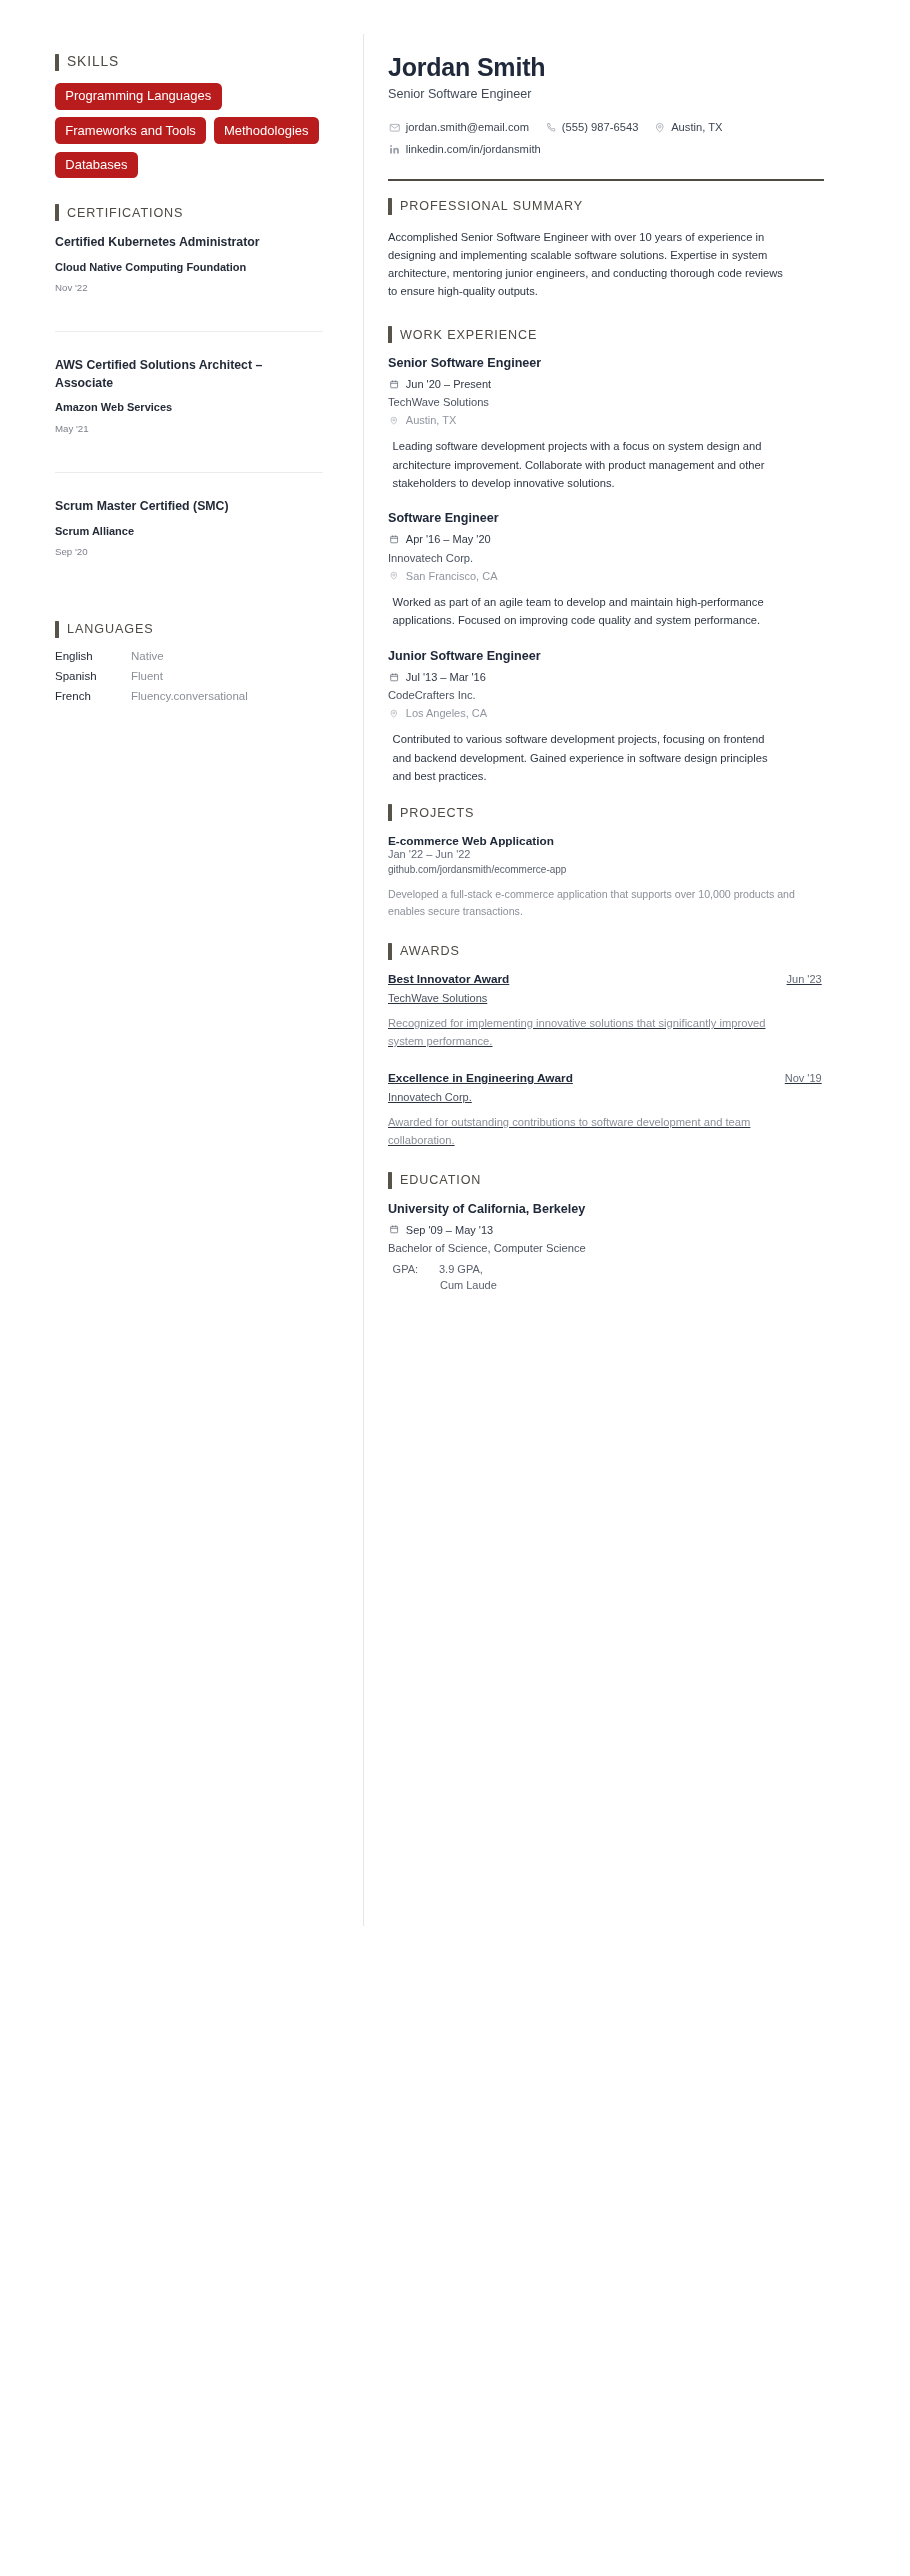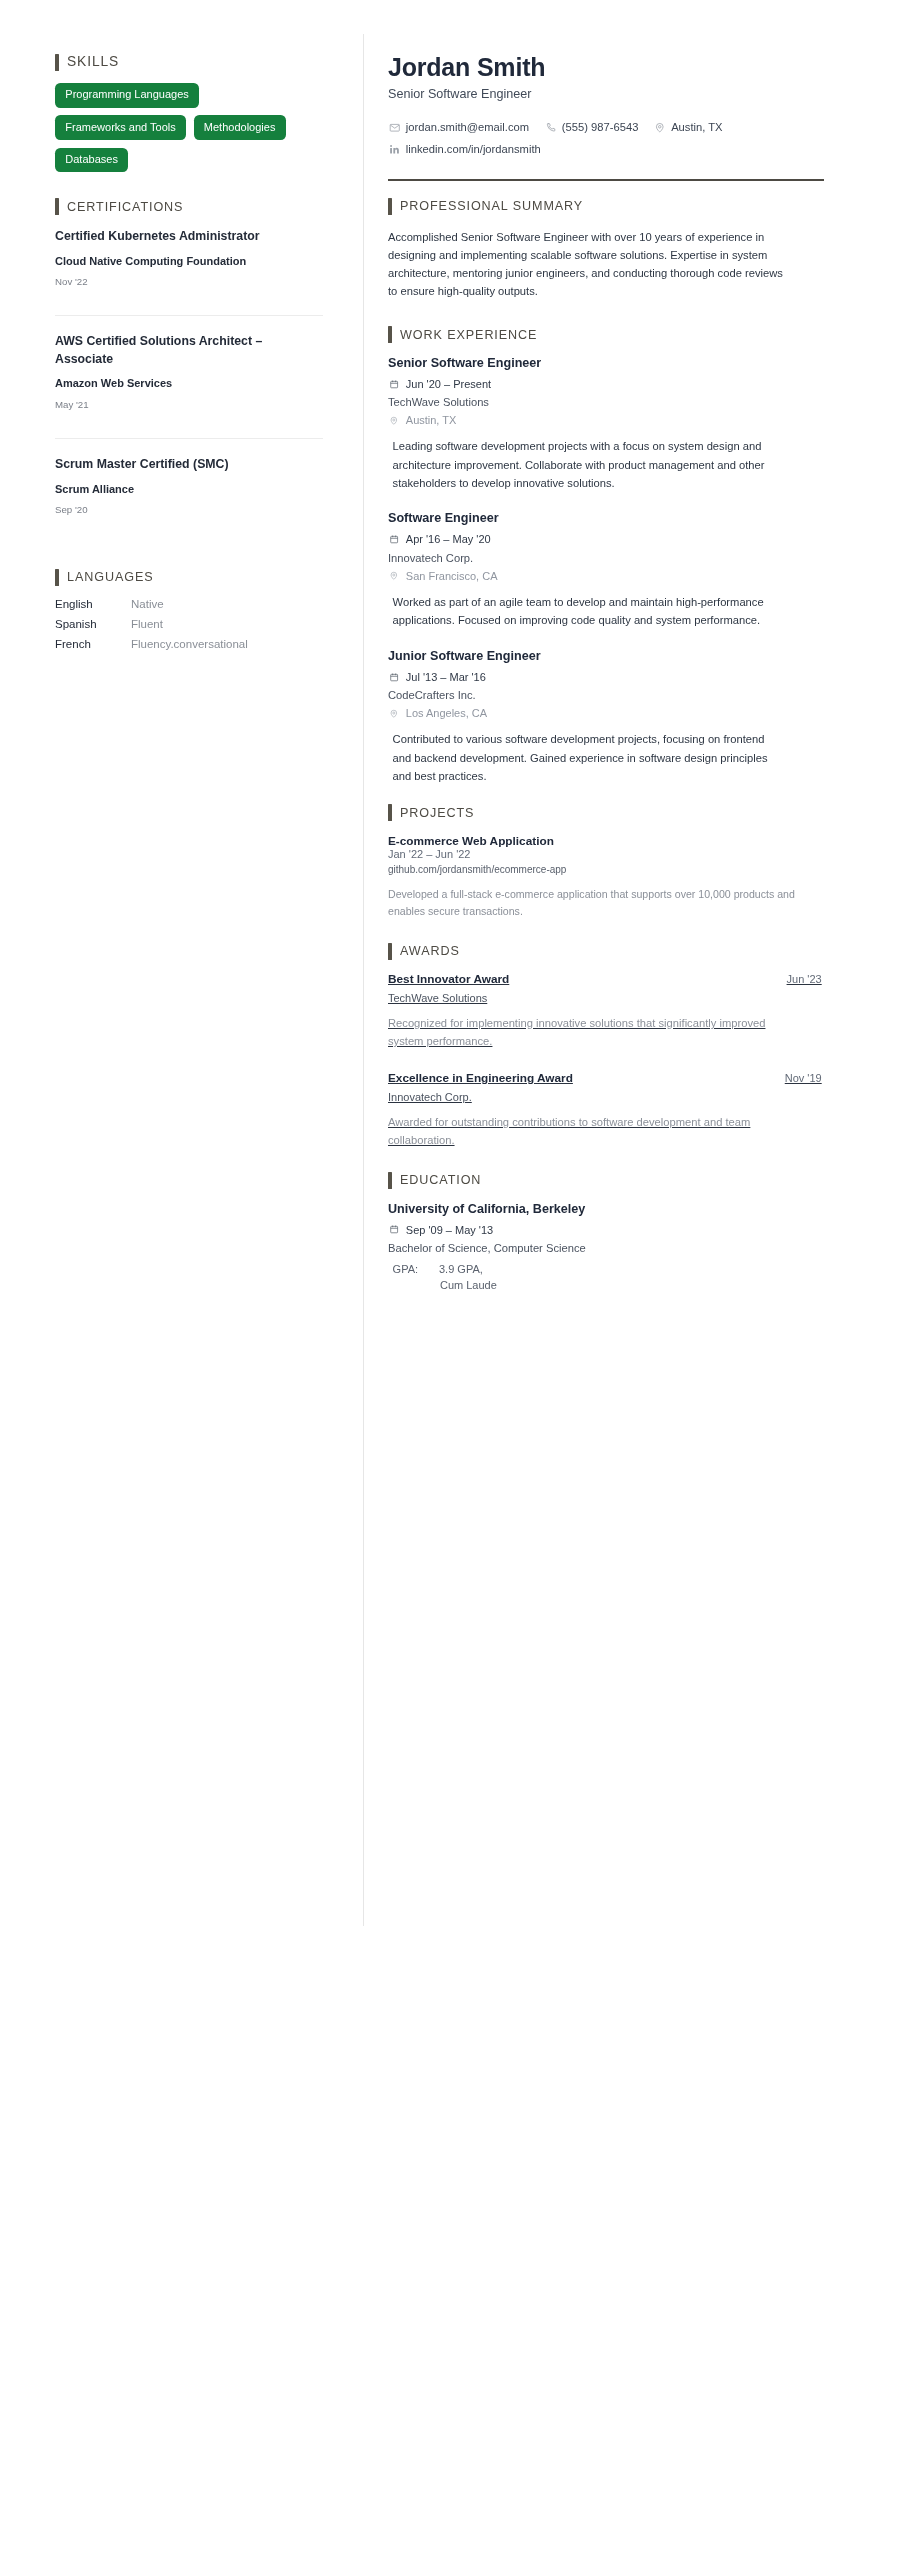--- a/index.html
+++ b/index.html
@@ -69,35 +69,35 @@
   .sec-title.sm { font-size: 12.6px; }
 
   
   .tags {
     display: flex;
     flex-wrap: wrap;
     gap: 7.5px 7.5px;
     margin-bottom: 26px;
   }
   .tag {
-    background: #15803d;
+    background: #b91c1c;
     color: #ffffff;
-    font-size: 11px;
+    font-size: 13px;
     padding: 6.3px 10.3px 7.5px 10.3px;
     border-radius: 5.2px;
     line-height: 1;
     white-space: nowrap;
   }
 
   
   .cert-list { margin-bottom: 25px; }
   .cert {
-    padding-bottom: 27px;
+    padding-bottom: 37px;
     border-bottom: 0.6px solid #ececec;
-    margin-bottom: 17px;
+    margin-bottom: 25px;
   }
   .cert:last-child { border-bottom: none; }
   .cert-name {
     font-size: 12.3px;
     font-weight: 700;
     color: #242b38;
     line-height: 1.42;
     margin-bottom: 8px;
     max-width: 270px;
   }

